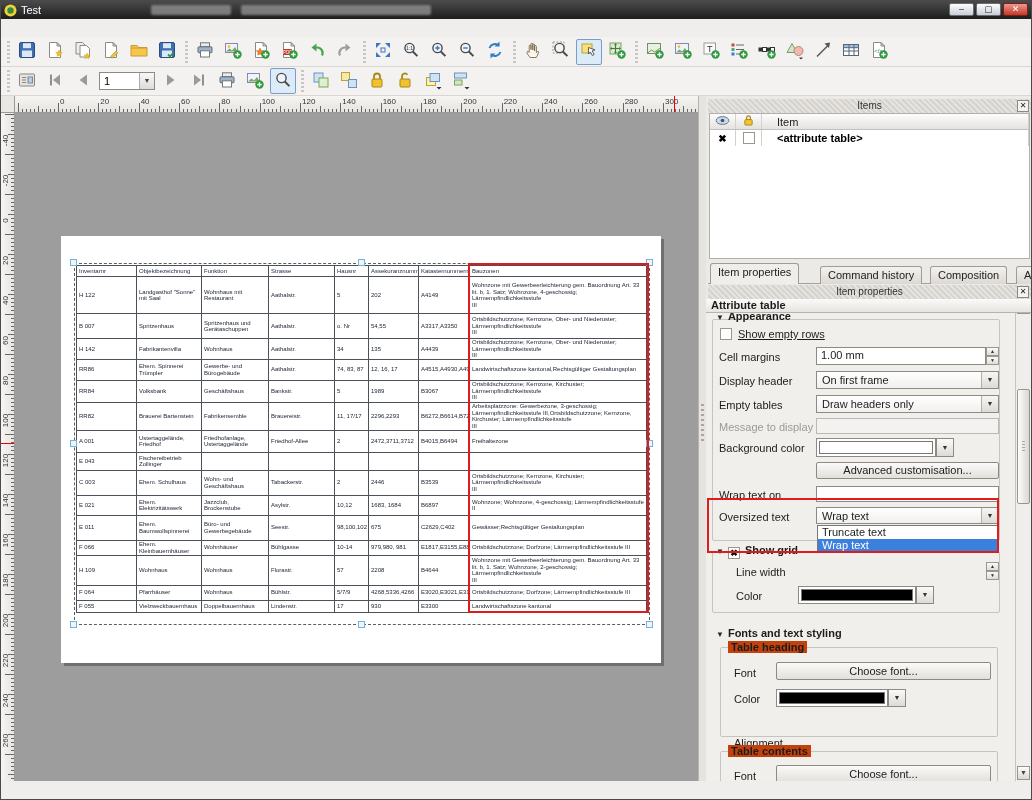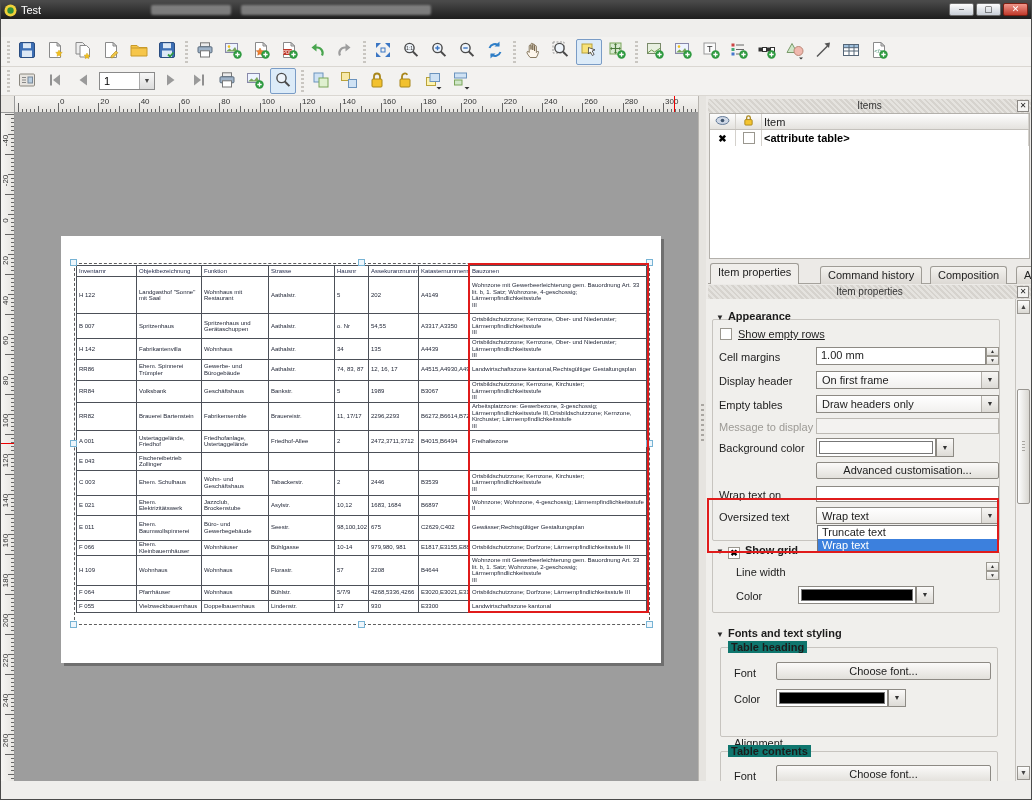--- a/index.html
+++ b/index.html
@@ -58,36 +58,36 @@
   .splitter::after { content:""; position:absolute; left:2px; top:45%; width:3px; height:40px; background:repeating-linear-gradient(to bottom,#a9a6a1 0 2px,transparent 2px 5px); }
 
   
   .right-panel { position:absolute; left:705px; top:0; width:327px; bottom:0; background:#eceae7; }
   .panel-title { position:absolute; left:2px; right:2px; height:14px; background:repeating-linear-gradient(45deg,#e5e3df 0 2px,#d6d3ce 2px 4px); font-size:10px; color:#333; text-align:center; line-height:14px; }
   .panel-close { position:absolute; right:2px; top:1px; width:12px; height:12px; background:#f4f3f1; border:1px solid #8b8884; font-size:8px; line-height:10px; text-align:center; color:#222; }
 
   .items-box { position:absolute; left:3px; top:17px; right:3px; height:146px; background:#fff; border:1px solid #b3b0ab; }
   .items-head { display:flex; height:16px; background:linear-gradient(#fdfdfd,#e4e2de); border-bottom:1px solid #c4c1bc; font-size:11px; color:#222; }
   .items-head > div, .items-row > div { border-right:1px solid #d4d1cc; display:flex; align-items:center; padding:0 2px; }
-  .ic-vis { width:26px; justify-content:center; } .ic-lock { width:26px; justify-content:center; } .ic-name { flex:1; }
+  .ic-vis { width:26px; justify-content:center; } .ic-lock { width:26px; justify-content:center; } .ic-name { flex:1;margin-left:13px; }
   .items-row { display:flex; height:16px; font-size:11px; }
   .items-row .ic-name { font-weight:bold; }
   .xmark { font-weight:bold; font-size:10px; color:#000; }
   .cb { width:12px; height:12px; background:#fff; border:1px solid #9a978f; font-size:9px; line-height:10px; text-align:center; font-weight:bold; color:#000; }
 
   .tabs { position:absolute; left:2px; top:167px; right:2px; height:21px; border-bottom:1px solid #a5a29c; }
   .tab { position:absolute; top:3px; height:18px; background:linear-gradient(#f4f2ef,#dcd9d4); border:1px solid #9f9c96; border-bottom:none; border-radius:3px 3px 0 0; font-size:11px; padding:2px 7px 0; color:#222; }
   .tab.active { top:0; height:21px; background:#f0eeeb; z-index:2; font-size:11px; }
 
   .props { position:absolute; left:0; top:203px; right:0; bottom:0; background:#f0efec; overflow:hidden; font-size:11px; color:#1c1c1c; }
   .section-title { position:absolute; left:0; top:0; right:0; height:14px; background:linear-gradient(#fbfaf9,#e7e5e1); border-bottom:1px solid #b7b4ae; font-weight:bold; padding-left:5px; line-height:13px; z-index:5; }
   .grp-hdr { position:absolute; font-weight:bold; }
   .tri { font-size:8px; color:#2b2b2b; margin-right:4px; }
   .gbox { position:absolute; border:1px solid #c7c4bf; border-radius:2px; }
-  .gbox-label { position:absolute; font-weight:bold; background:#0f766e; padding:0 3px; }
+  .gbox-label { position:absolute; font-weight:bold; background:#c2410c; padding:0 3px; }
   .plabel { position:absolute; }
   .plabel.dis { color:#9c9a95; }
   .pfield { position:absolute; background:#fff; border:1px solid #8d8a84; padding:1px 4px; overflow:hidden; white-space:nowrap; }
   .pfield.dis { background:#f3f2f0; border-color:#bcb9b3; }
   .combo { position:absolute; background:linear-gradient(#fff,#f1f0ee); border:1px solid #8d8a84; padding:2px 20px 0 5px; overflow:hidden; white-space:nowrap; }
   .combo .carr { position:absolute; right:0; top:0; bottom:0; width:17px; border-left:1px solid #b3b0aa; background:linear-gradient(#f7f6f4,#dddbd6); text-align:center; font-size:7px; color:#333; line-height:15px; }
   .spin { position:absolute; width:13px; display:flex; flex-direction:column; }
   .spin div { flex:1; border:1px solid #9a978f; background:linear-gradient(#fbfaf9,#dfddd8); font-size:5px; line-height:7px; text-align:center; color:#333; }
   .btn { position:absolute; background:linear-gradient(#fbfaf9,#e2e0db); border:1px solid #8d8a84; border-radius:2px; text-align:center; }
   .swatch { position:absolute; border:1px solid #8d8a84; background:#fff; padding:2px; }
@@ -1084,20 +1084,21 @@
           <div class="tab" style="left: 222px;">Composition</div>
           <div class="tab" style="left: 308px;">Atlas generation</div>
         </div>
 
       <div class="panel-title" style="top:189px;">
         <span>Item properties</span>
         <span class="panel-close">✕</span>
       </div>
 
       <div class="props">
+        <div class="section-title">Attribute table</div>
 
         <div class="gbox" style="left:6px; top:20px; width:288px; height:222px;"></div>
         <div class="grp-hdr" style="left:10px; top:11px;"><span class="tri">▼</span><span>Appearance</span></div>
 
         <div class="cb" style="position:absolute; left:14px; top:29px;"></div>
         <div class="plabel" style="left:32px; top:29px;text-decoration:underline;">Show empty rows</div>
 
         <div class="plabel" style="left:13px; top:52px;">Cell margins</div>
         <div class="pfield" style="left:110px; top:48px; width:170px; height:18px;">1.00 mm</div>
         <div class="spin" style="left:280px; top:48px; height:18px;">

